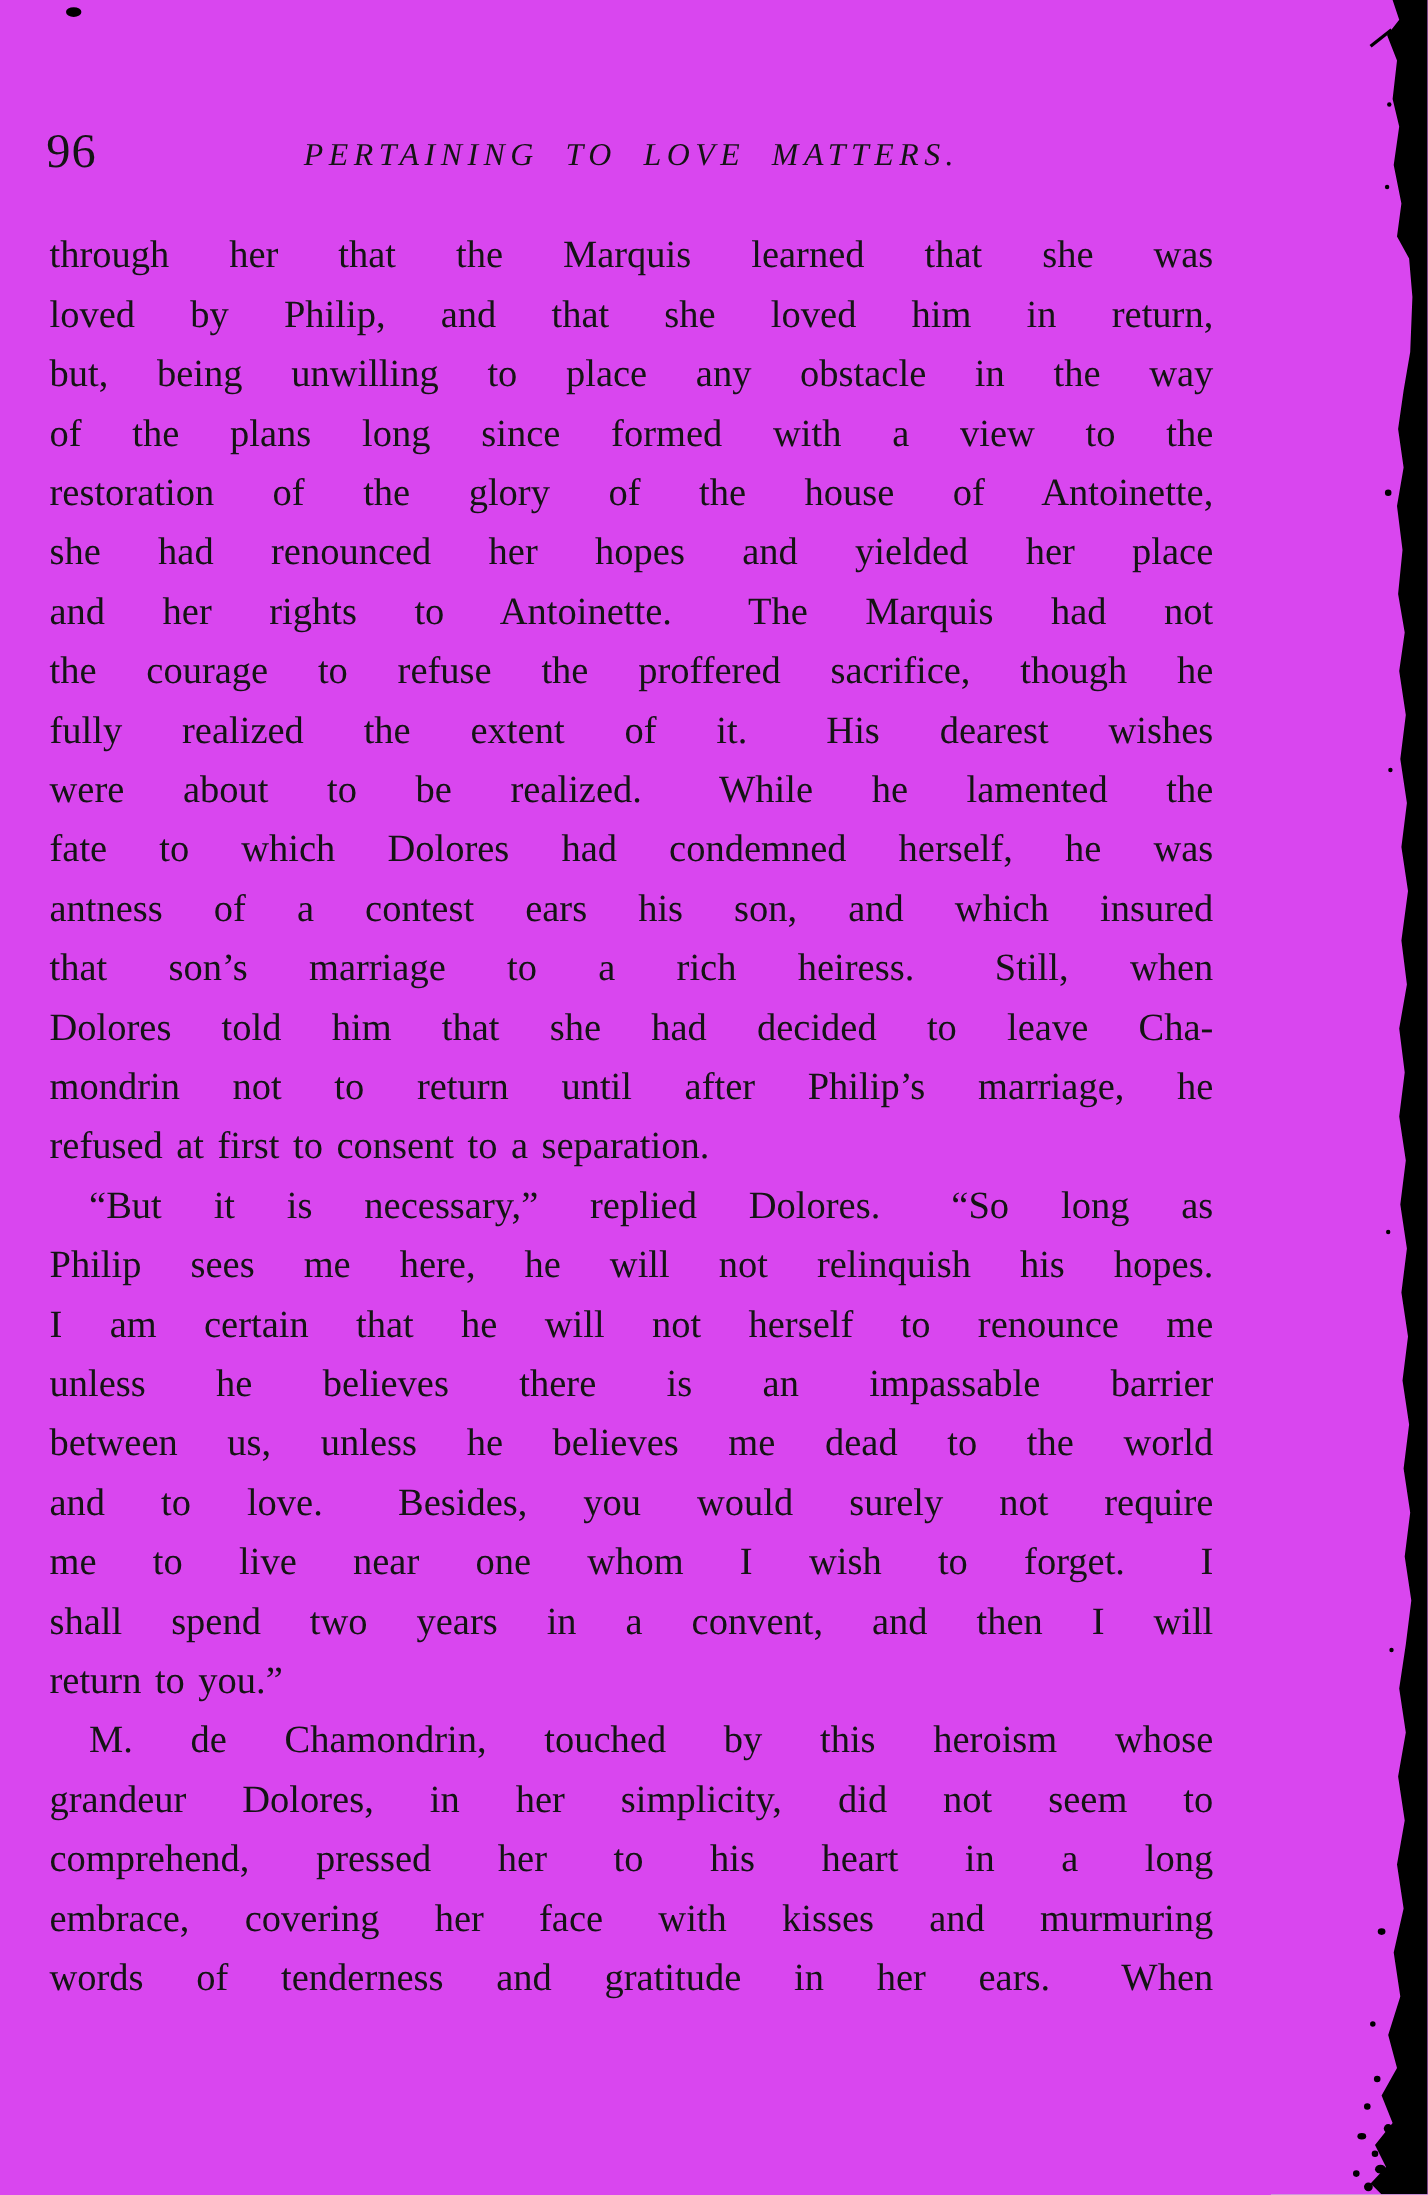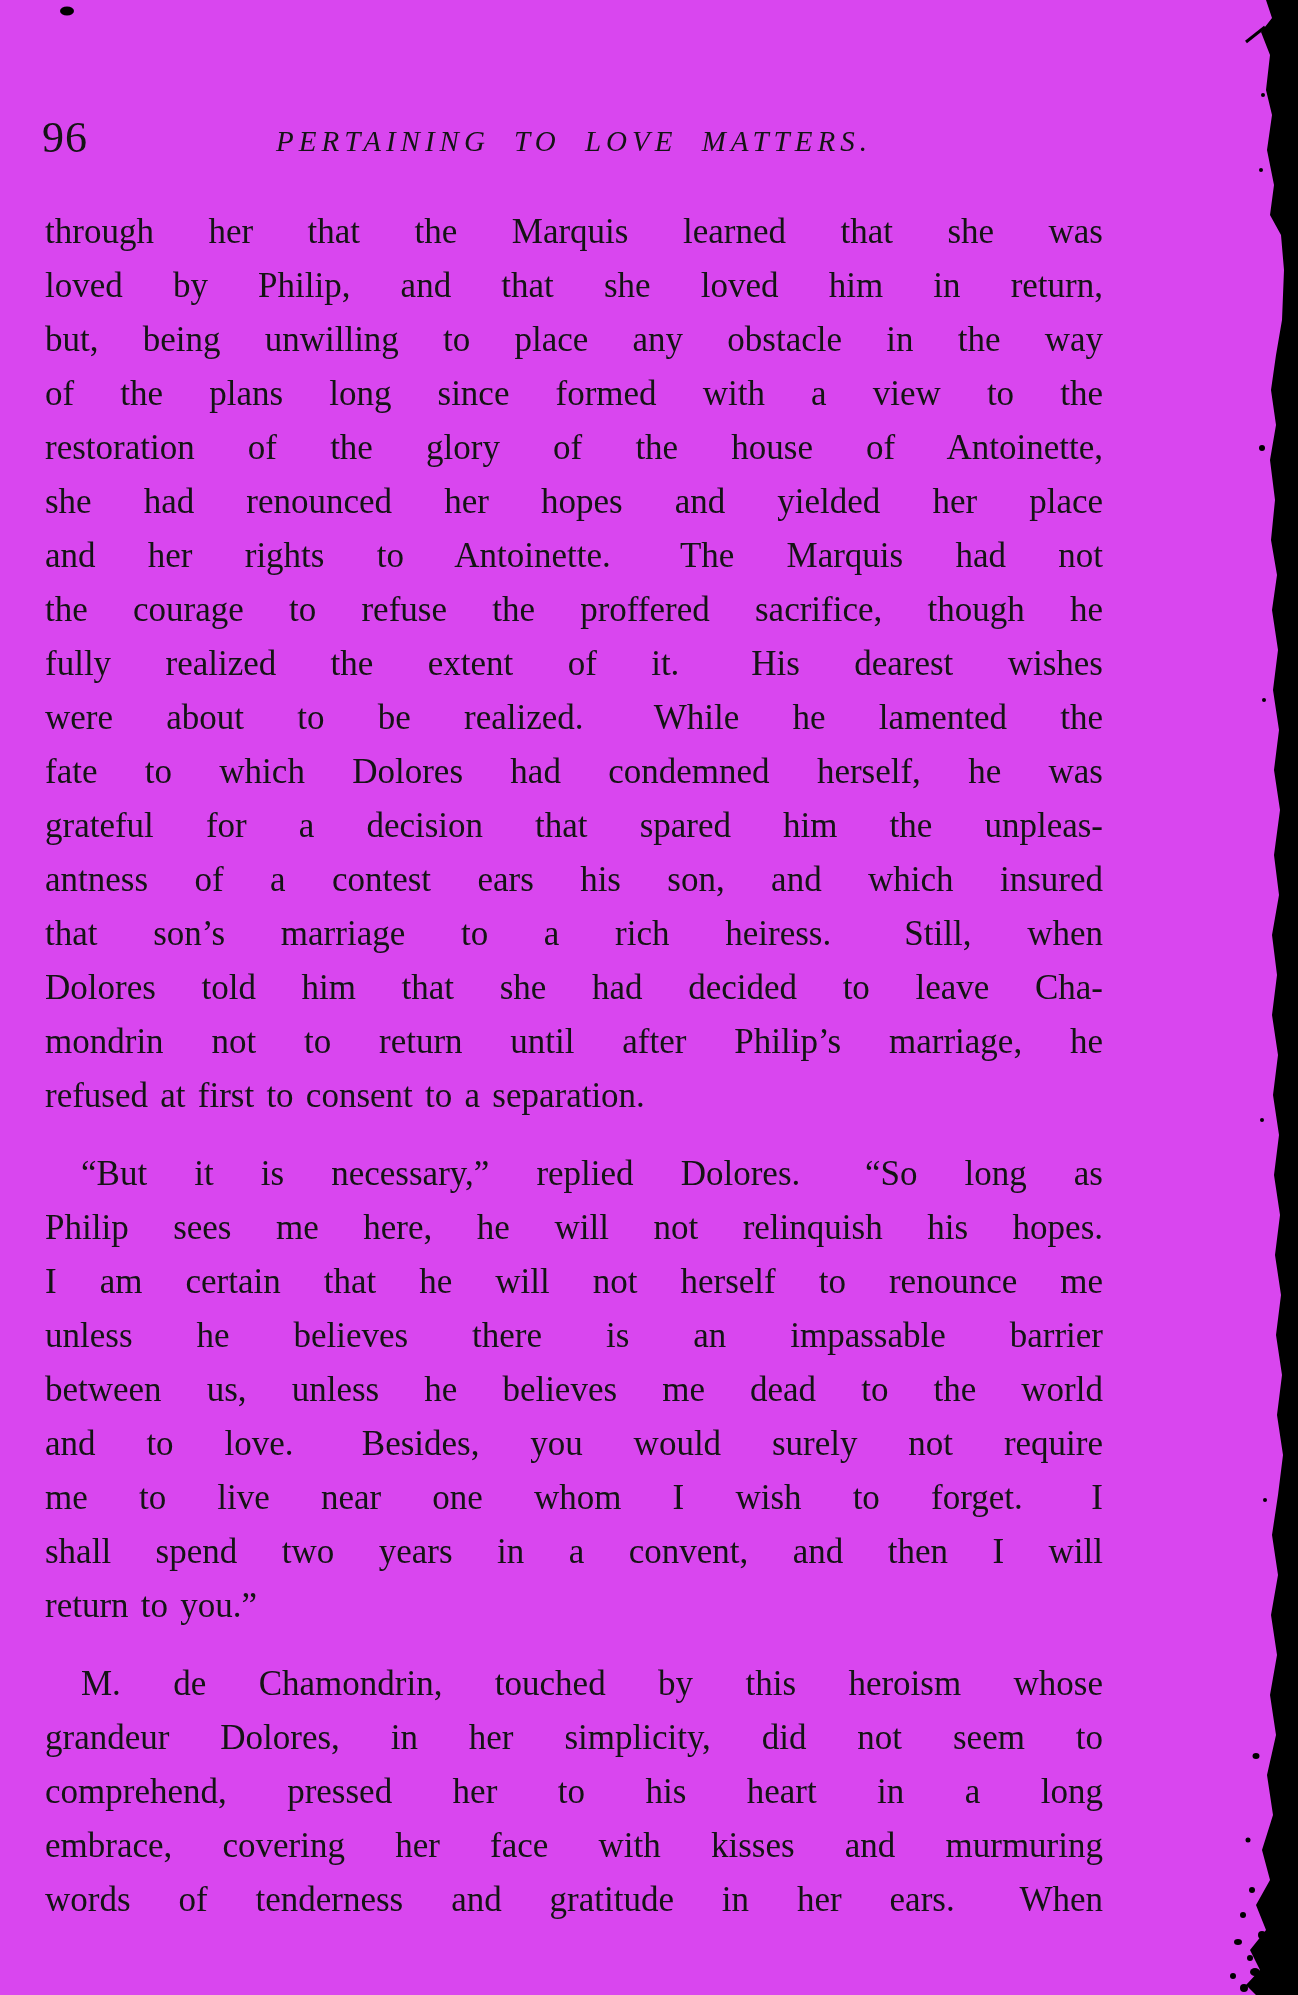--- a/index.html
+++ b/index.html
@@ -27,21 +27,21 @@
   .line {
     height:54px; line-height:54px;
     font-size:35px;
     text-align:justify;
     text-align-last:justify;
     -moz-text-align-last:justify;
     word-spacing:0.10em;
     white-space:nowrap;
     overflow:visible;
   }
-  .line.indent { text-indent:36px;margin-top:24px; }
+  .line.indent { text-indent:36px; }
   .line.para-end { text-align-last:left; -moz-text-align-last:left; }
   .scan-artifacts {
     position:absolute; left:0; top:0;
     pointer-events:none;
   }
 </style>
 </head>
 <body>
 
 <div class="page">
@@ -54,21 +54,20 @@
     <div class="line">loved by Philip, and that she loved him in return,</div>
     <div class="line">but, being unwilling to place any obstacle in the way</div>
     <div class="line">of the plans long since formed with a view to the</div>
     <div class="line">restoration of the glory of the house of Antoinette,</div>
     <div class="line">she had renounced her hopes and yielded her place</div>
     <div class="line">and her rights to Antoinette.  The Marquis had not</div>
     <div class="line">the courage to refuse the proffered sacrifice, though he</div>
     <div class="line">fully realized the extent of it.  His dearest wishes</div>
     <div class="line">were about to be realized.  While he lamented the</div>
     <div class="line">fate to which Dolores had condemned herself, he was</div>
-    <div class="line">grateful for a decision that spared him the unpleas-</div>
     <div class="line">antness of a contest ears his son, and which insured</div>
     <div class="line">that son’s marriage to a rich heiress.  Still, when</div>
     <div class="line">Dolores told him that she had decided to leave Cha-</div>
     <div class="line">mondrin not to return until after Philip’s marriage, he</div>
     <div class="line para-end">refused at first to consent to a separation.</div>
 
     <div class="line indent">“But it is necessary,” replied Dolores.  “So long as</div>
     <div class="line">Philip sees me here, he will not relinquish his hopes.</div>
     <div class="line">I am certain that he will not herself to renounce me</div>
     <div class="line">unless he believes there is an impassable barrier</div>

